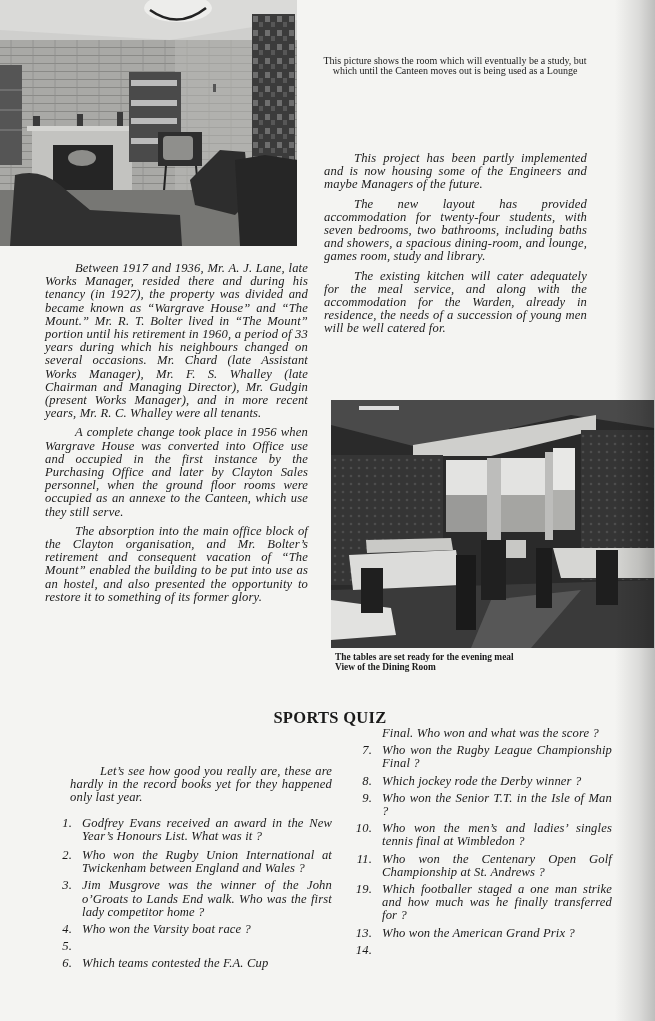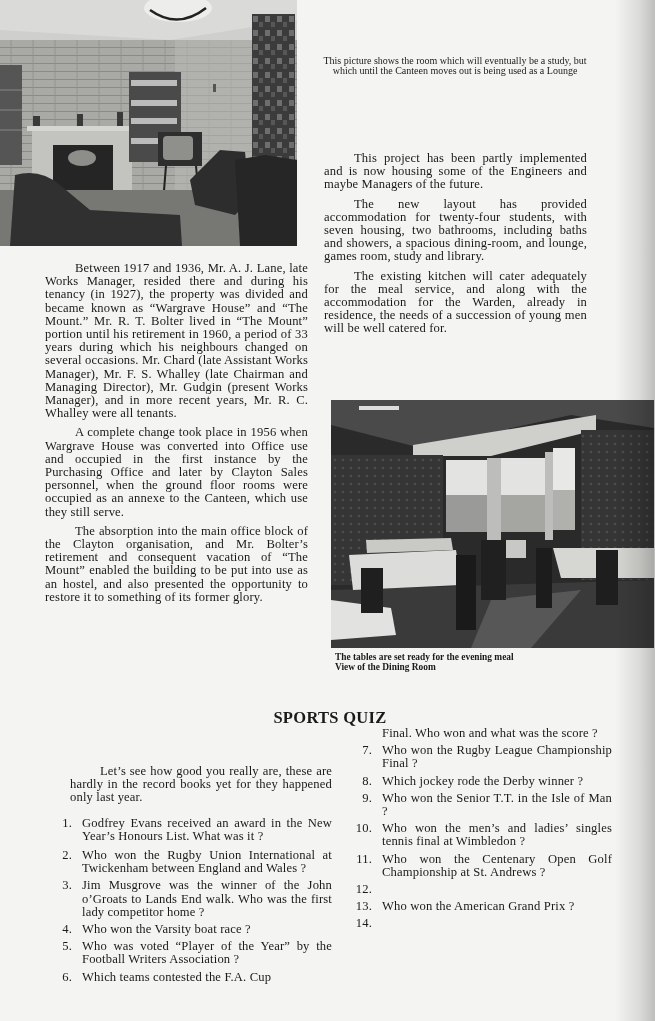--- a/index.html
+++ b/index.html
@@ -11,20 +11,21 @@
   }
   .page-shadow {
     position: absolute; top: 0; right: 0; width: 40px; height: 1021px;
     background: linear-gradient(to right, rgba(0,0,0,0), rgba(0,0,0,0.10) 60%, rgba(0,0,0,0.22));
     pointer-events: none;
   }
   .abs { position: absolute; }
   .body-text {
     font-size: 12.6px; line-height: 13.2px; text-align: justify;
     letter-spacing: 0.15px;
+    font-style: italic;
   }
   .body-text p { margin: 0 0 6px 0; text-indent: 30px; }
   .caption {
     font-size: 10px; line-height: 9.6px; text-align: center;
   }
   .caption-bold { font-weight: bold; font-size: 9.4px; line-height: 10px; text-align: left; }
 
   
   .photo { overflow: hidden; background: #555; }
   .photo svg { display: block; }
@@ -100,21 +101,21 @@
     <path d="M15 175 Q40 168 60 185 L90 210 L180 215 L182 246 L10 246 Z" fill="#303030"></path>
     <path d="M190 180 L220 150 L245 152 L250 200 L235 215 L195 205 Z" fill="#2d2d2d"></path>
     <path d="M235 160 L265 155 L297 160 L297 246 L240 246 Z" fill="#262626"></path>
   </svg>
 </div>
 
 <div class="abs caption" style="left:318px; top:56px; width:274px;">This picture shows the room which will eventually be a study, but which until the Canteen moves out is being used as a Lounge</div>
 
 <div class="abs body-text" style="left:324px; top:152px; width:263px;">
   <p>This project has been partly implemented and is now housing some of the Engineers and maybe Managers of the future.</p>
-  <p>The new layout has provided accommodation for twenty-four students, with seven housing, two bathrooms, including baths and showers, a spacious dining-room, and lounge, games room, study and library.</p>
+  <p>The new layout has provided accommodation for twenty-four students, with seven bedrooms, two bathrooms, including baths and showers, a spacious dining-room, and lounge, games room, study and library.</p>
   <p>The existing kitchen will cater adequately for the meal service, and along with the accommodation for the Warden, already in residence, the needs of a succession of young men will be well catered for.</p>
 </div>
 
 <div class="abs body-text" style="left:45px; top:262px; width:263px;">
   <p>Between 1917 and 1936, Mr. A. J. Lane, late Works Manager, resided there and during his tenancy (in 1927), the property was divided and became known as “Wargrave House” and “The Mount.” Mr. R. T. Bolter lived in “The Mount” portion until his retirement in 1960, a period of 33 years during which his neighbours changed on several occasions. Mr. Chard (late Assistant Works Manager), Mr. F. S. Whalley (late Chairman and Managing Director), Mr. Gudgin (present Works Manager), and in more recent years, Mr. R. C. Whalley were all tenants.</p>
   <p>A complete change took place in 1956 when Wargrave House was converted into Office use and occupied in the first instance by the Purchasing Office and later by Clayton Sales personnel, when the ground floor rooms were occupied as an annexe to the Canteen, which use they still serve.</p>
   <p>The absorption into the main office block of the Clayton organisation, and Mr. Bolter’s retirement and consequent vacation of “The Mount” enabled the building to be put into use as an hostel, and also presented the opportunity to restore it to something of its former glory.</p>
 </div>
 
 <div class="abs photo" style="left:331px; top:400px; width:323px; height:248px;">
@@ -182,21 +183,20 @@
     <li>
       <span class="num">3.</span>
       <span class="q">Jim Musgrove was the winner of the John o’Groats to Lands End walk. Who was the first lady competitor home ?</span>
     </li>
     <li>
       <span class="num">4.</span>
       <span class="q">Who won the Varsity boat race ?</span>
     </li>
     <li>
       <span class="num">5.</span>
-      <span class="q">Who was voted “Player of the Year” by the Football Writers Association ?</span>
     </li>
     <li>
       <span class="num">6.</span>
       <span class="q">Which teams contested the F.A. Cup</span>
     </li>
   </ul>
 </div>
 
 <div class="abs body-text" style="left:350px; top:727px; width:262px;">
   <p style="text-indent:0; margin-left:32px; margin-bottom:4px;">Final. Who won and what was the score ?</p>
@@ -215,21 +215,22 @@
     </li>
     <li>
       <span class="num">10.</span>
       <span class="q">Who won the men’s and ladies’ singles tennis final at Wimbledon ?</span>
     </li>
     <li>
       <span class="num">11.</span>
       <span class="q">Who won the Centenary Open Golf Championship at St. Andrews ?</span>
     </li>
     <li>
-      <span class="num">12.</span>
+      <span class="num">19.</span>
+      <span class="q">Which footballer staged a one man strike and how much was he finally transferred for ?</span>
     </li>
     <li>
       <span class="num">13.</span>
       <span class="q">Who won the American Grand Prix ?</span>
     </li>
     <li>
       <span class="num">14.</span>
     </li>
   </ul>
 </div>

